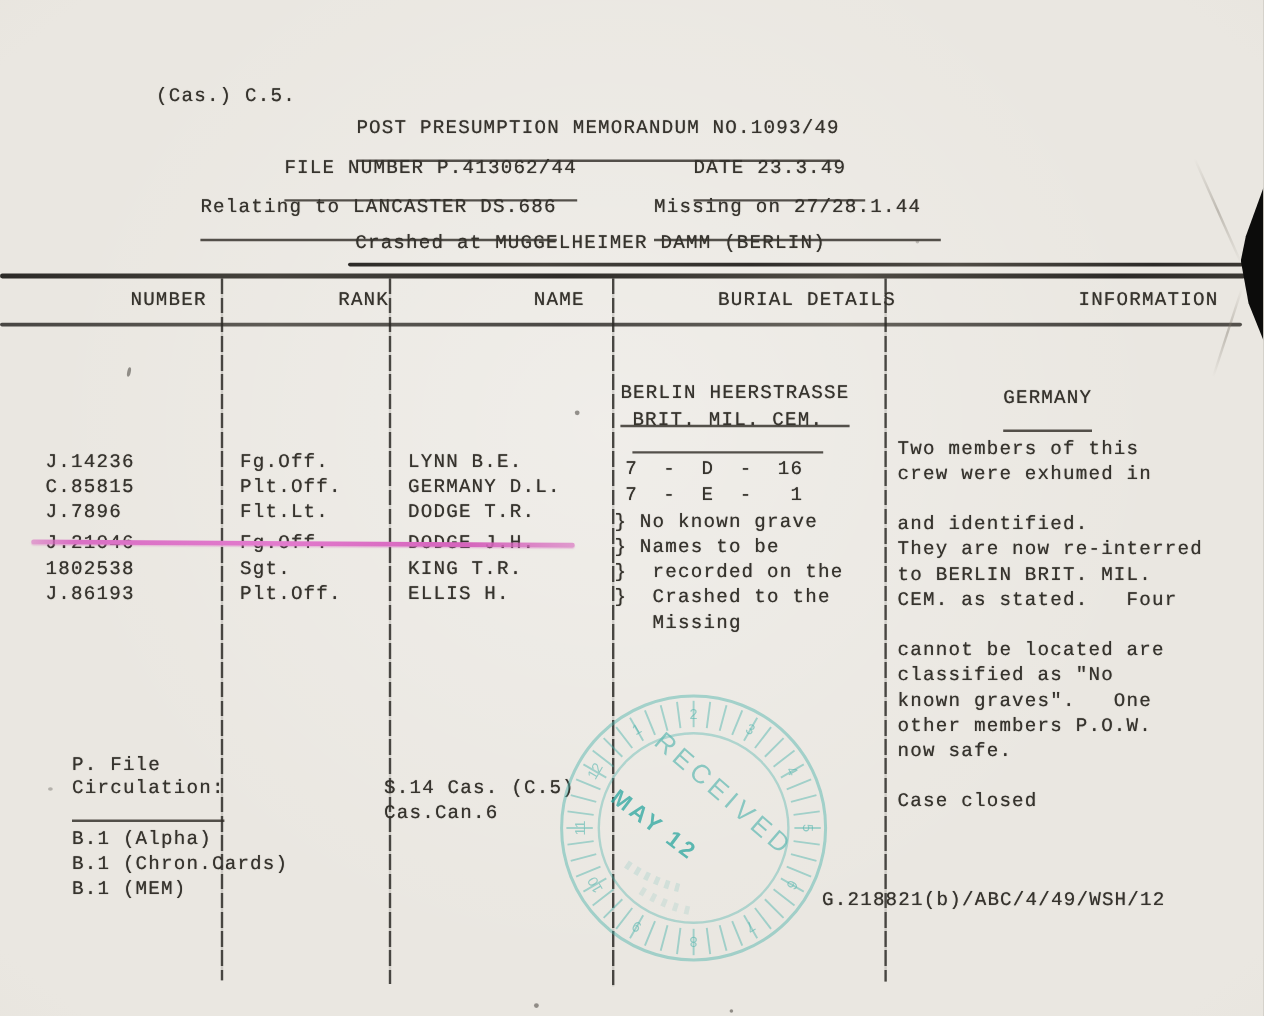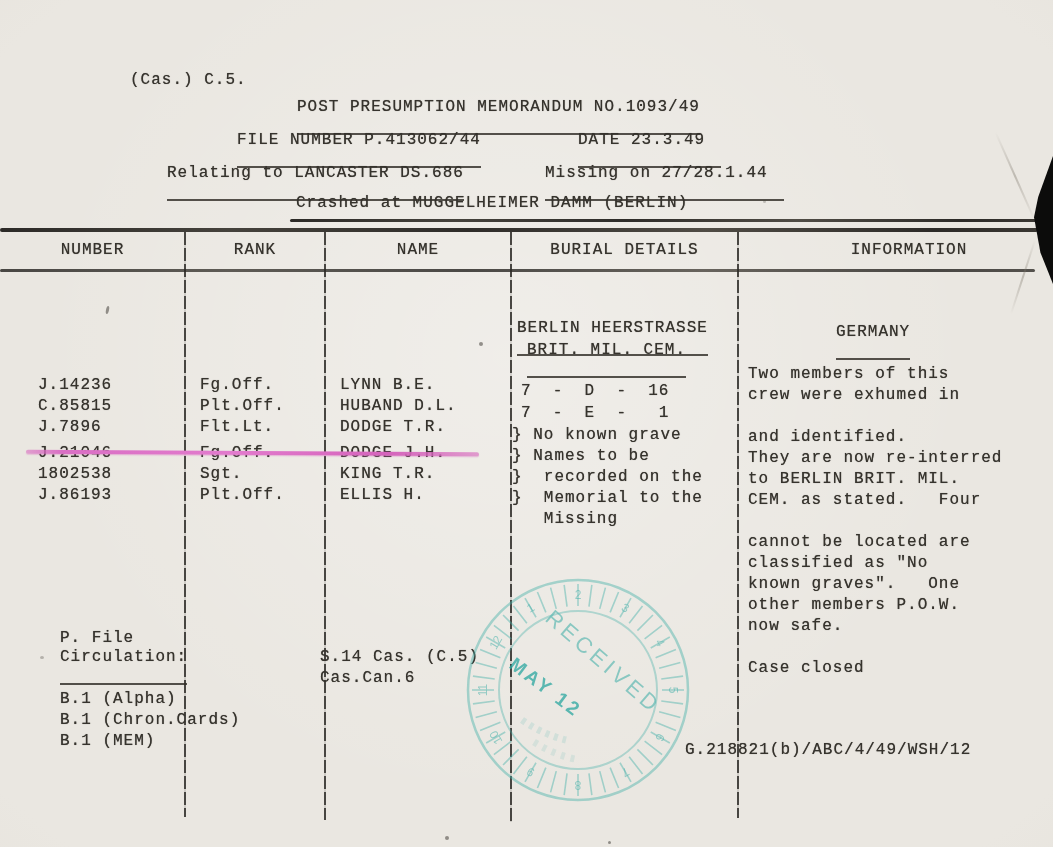--- a/index.html
+++ b/index.html
@@ -9,21 +9,21 @@
     color:#36332d;
     background:
       radial-gradient(75% 90% at 48% 42%, rgba(255,255,255,.28) 0%, rgba(255,255,255,0) 60%),
       radial-gradient(120% 120% at 50% 50%, #eae7e1 55%, #e2ded6 82%, #d6d1c7 100%),
       #e8e5df;
   }
   .t{position:absolute;white-space:pre;font-size:16px;line-height:20px;letter-spacing:1px;
      text-shadow:0 0 .7px rgba(44,41,36,.75);}
   .u{border-bottom:2px solid rgba(49,45,39,.82);padding-bottom:17px;}
   .uext{padding-right:16px;}
-  .colhead{text-align:center;}
+  .colhead{text-align:center;margin-left:48px;}
   .hline{position:absolute;height:3px;border-radius:2px;
      background:linear-gradient(to right, #2c2a27, #45423c 22%, #2e2c29 45%, #504c45 68%, #2c2a27 90%, #3a3732);}
   .vline{position:absolute;width:2px;
      background:repeating-linear-gradient(to bottom, rgba(43,41,37,.85) 0 13px, rgba(43,41,37,.15) 13px 16px);}
   .pink{position:absolute;height:4px;border-radius:3px;background:
      linear-gradient(to right, rgba(216,99,190,.55), #d96fc4 8%, #e27bcd 45%, #d564bc 80%, rgba(214,100,188,.6));
      transform:rotate(.35deg);box-shadow:0 1px 1px rgba(214,100,188,.35);}
   .speck{position:absolute;background:rgba(70,66,60,.55);border-radius:50%;}
   .crease{position:absolute;background:linear-gradient(to bottom,rgba(125,118,106,.0),rgba(125,118,106,.4),rgba(125,118,106,0));}
   .fold{position:absolute;background:#0c0c0b;}
@@ -57,21 +57,21 @@
   <div class="t colhead" style="left:770px;width:278px;top:240px">INFORMATION</div>
 
   <div>
     <div class="t" style="left:38px;top:375px">J.14236</div>
     <div class="t" style="left:200px;top:375px">Fg.Off.</div>
     <div class="t" style="left:340px;top:375px">LYNN B.E.</div>
   </div>
   <div>
     <div class="t" style="left:38px;top:396px">C.85815</div>
     <div class="t" style="left:200px;top:396px">Plt.Off.</div>
-    <div class="t" style="left:340px;top:396px">HUBAND D.L.</div>
+    <div class="t" style="left:340px;top:396px">GERMANY D.L.</div>
   </div>
   <div>
     <div class="t" style="left:38px;top:417px">J.7896</div>
     <div class="t" style="left:200px;top:417px">Flt.Lt.</div>
     <div class="t" style="left:340px;top:417px">DODGE T.R.</div>
   </div>
   <div>
     <div class="t" style="left:38px;top:443px">J.21046</div>
     <div class="t" style="left:200px;top:443px">Fg.Off.</div>
     <div class="t" style="left:340px;top:443px">DODGE J.H.</div>
@@ -89,21 +89,21 @@
 
   <div class="pink" style="left:26px;top:451px;width:453px"></div>
 
   <div class="t" style="left:517px;top:318px"><span class="u">BERLIN HEERSTRASSE</span></div>
   <div class="t" style="left:527px;top:340px"><span class="u">BRIT. MIL. CEM.</span></div>
   <div class="t" style="left:521px;top:381px">7  -  D  -  16</div>
   <div class="t" style="left:521px;top:403px">7  -  E  -   1</div>
   <div class="t" style="left:512px;top:425px">} No known grave</div>
   <div class="t" style="left:512px;top:446px">} Names to be</div>
   <div class="t" style="left:512px;top:467px">}  recorded on the</div>
-  <div class="t" style="left:512px;top:488px">}  Memorial to the</div>
+  <div class="t" style="left:512px;top:488px">}  Crashed to the</div>
   <div class="t" style="left:512px;top:509px">   Missing</div>
 
   <div class="t" style="left:836px;top:322px"><span class="u">GERMANY</span></div>
   <div class="t" style="left:748px;top:364px">Two members of this</div>
   <div class="t" style="left:748px;top:385px">crew were exhumed in</div>
   <div class="t" style="left:748px;top:427px">and identified.</div>
   <div class="t" style="left:748px;top:448px">They are now re-interred</div>
   <div class="t" style="left:748px;top:469px">to BERLIN BRIT. MIL.</div>
   <div class="t" style="left:748px;top:490px">CEM. as stated.   Four</div>
   <div class="t" style="left:748px;top:532px">cannot be located are</div>

